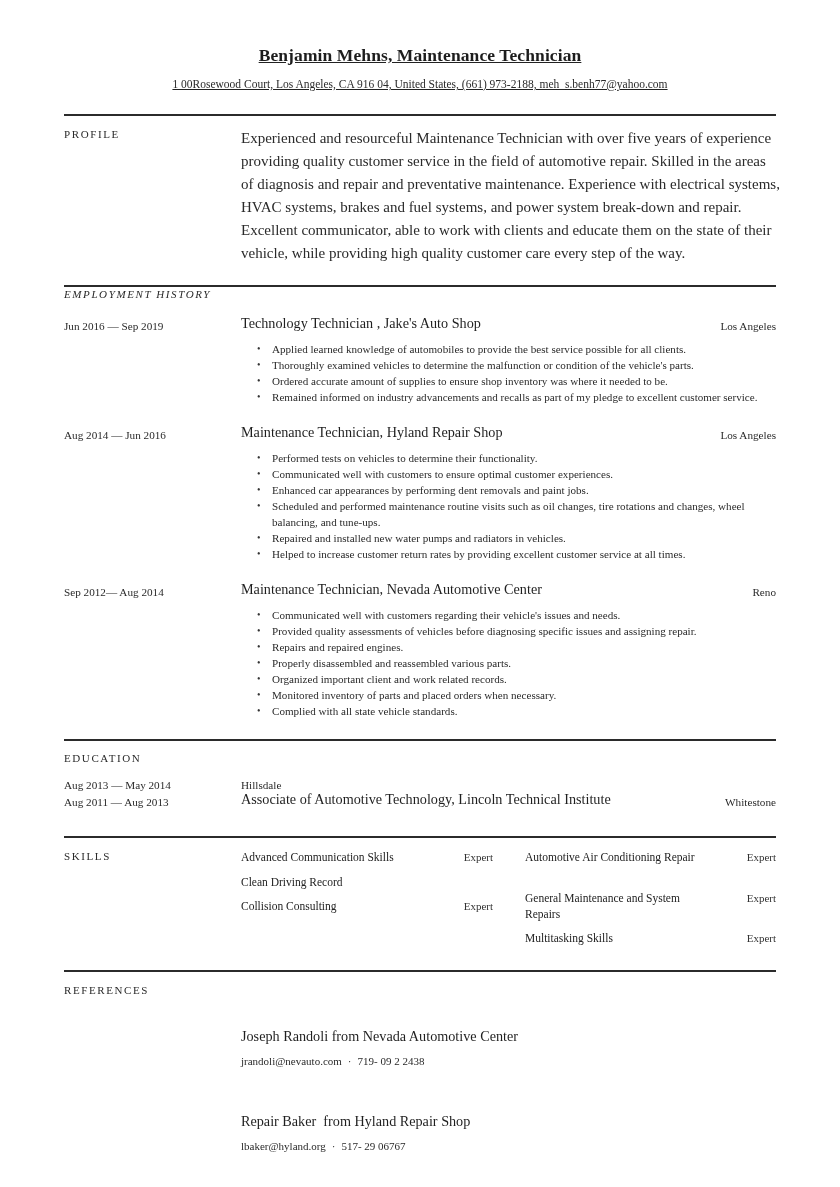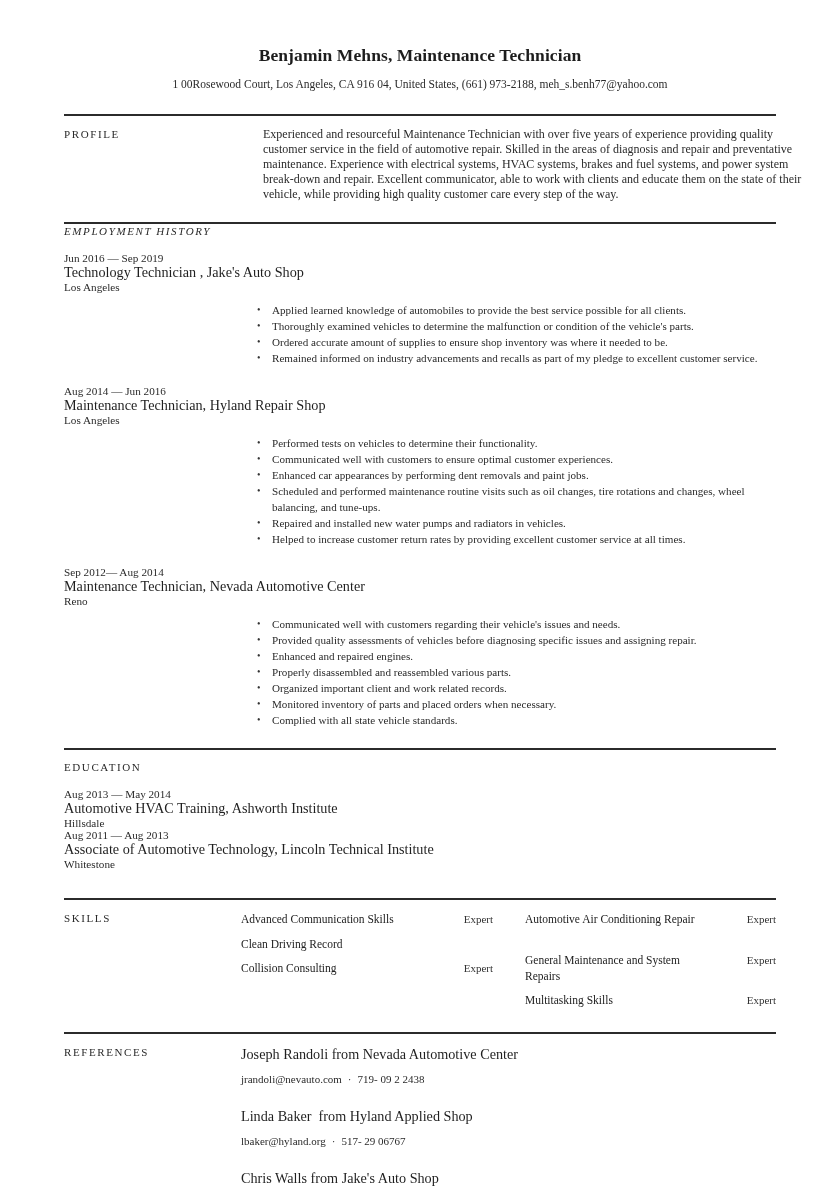--- a/index.html
+++ b/index.html
@@ -4,52 +4,52 @@
 <style>
   * { box-sizing: border-box; margin: 0; padding: 0; }
   html, body { width: 840px; height: 1187px; background: #ffffff; }
   body {
     font-family: "Liberation Serif", "DejaVu Serif", serif;
     color: #222222;
     position: relative;
     overflow: hidden;
   }
   .page { position: absolute; left: 64px; top: 0; width: 712px; }
-  .header { text-align: center; padding-top: 44px; }
+  .header { text-align: center; padding-top: 44px; text-decoration: underline; }
   .name {
     font-size: 17.5px; font-weight: bold; color: #1d1d1d;
     letter-spacing: 0.1px; line-height: 22px;
   }
   .contact { font-size: 11.5px; margin-top: 11px; line-height: 14px; color: #2a2a2a; }
   .rule { height: 2px; background: #2b2b2b; width: 712px; }
   .section { display: flex; width: 712px; }
   .sec-label {
     width: 177px; flex: none; font-size: 11px; letter-spacing: 1.6px;
     color: #2a2a2a; text-transform: uppercase; line-height: 14px;
   }
   .sec-body { flex: 1; }
-  .profile-text { font-size: 12px; line-height: 15px; color: #2a2a2a; width: 540px; margin-left: 22px; }
+  .profile-text { font-size: 15px; line-height: 23px; color: #2a2a2a; width: 540px; }
 
   .job { position: relative; }
-  .job-row { display: flex; align-items: flex-start; flex-direction: column; }
+  .job-row { display: flex; align-items: flex-end; }
   .job-date { width: 177px; flex: none; font-size: 11.2px; color: #2a2a2a; }
   .job-title { flex: 1; font-size: 14.2px; color: #1f1f1f; }
   .job-loc { font-size: 11.2px; color: #2a2a2a; text-align: right; }
   .bullets { margin-left: 193px; margin-top: 9px; list-style: none; }
   .bullets li {
     position: relative; padding-left: 15px; font-size: 11.1px; line-height: 16px; color: #2a2a2a;
     width: 519px;
   }
   .bullets li::before {
     content: "\2022"; position: absolute; left: 0; top: 0; font-size: 10px; color: #333;
   }
   .skill-name { font-size: 11.5px; line-height: 16px; color: #222; }
   .skill-level { font-size: 11px; line-height: 16px; color: #333; text-align: right; }
 
-  .ref-name { font-size: 14.2px; color: #1f1f1f; line-height: 18px; }
+  .ref-name { font-size: 14.2px; color: #1f1f1f; line-height: 18px; margin-top: 44px; }
   .ref-contact { font-size: 11px; color: #2a2a2a; margin-top: 9px; line-height: 14px; }
   .ref-dot { margin: 0 6px; }
 </style>
 </head>
 <body>
 
 <div class="page">
 
   <div class="header">
     <div class="name">Benjamin Mehns, Maintenance Technician</div>
@@ -100,35 +100,34 @@
 
     <div class="job" style="margin-top:19px;">
       <div class="job-row">
         <div class="job-date">Sep 2012— Aug 2014</div>
         <div class="job-title">Maintenance Technician, Nevada Automotive Center</div>
         <div class="job-loc">Reno</div>
       </div>
       <ul class="bullets">
         <li>Communicated well with customers regarding their vehicle's issues and needs.</li>
         <li>Provided quality assessments of vehicles before diagnosing specific issues and assigning repair.</li>
-        <li>Enhanced and repaired engines.</li>
+        <li>Repairs and repaired engines.</li>
         <li>Properly disassembled and reassembled various parts.</li>
         <li>Organized important client and work related records.</li>
         <li>Monitored inventory of parts and placed orders when necessary.</li>
         <li>Complied with all state vehicle standards.</li>
       </ul>
     </div>
   </div>
 
   <div class="rule" style="margin-top:20px;"></div>
   <div>
     <div class="sec-label" style="width:auto;margin-top:10px;">EDUCATION</div>
     <div class="job-row" style="margin-top:14px;">
       <div class="job-date">Aug 2013 — May 2014</div>
-      <div class="job-title">Automotive HVAC Training, Ashworth Institute</div>
       <div class="job-loc">Hillsdale</div>
     </div>
     <div class="job-row" style="">
       <div class="job-date">Aug 2011 — Aug 2013</div>
       <div class="job-title">Associate of Automotive Technology, Lincoln Technical Institute</div>
       <div class="job-loc">Whitestone</div>
     </div>
   </div>
 
   <div class="rule" style="margin-top:28px;"></div>
@@ -171,21 +170,21 @@
   <div class="section" style="margin-top:11px;">
     <div class="sec-label">REFERENCES</div>
     <div class="sec-body">
       <div>
         <div class="ref-name">Joseph Randoli from Nevada Automotive Center</div>
         <div class="ref-contact">
           <span>jrandoli@nevauto.com</span><span class="ref-dot">·</span><span>719- 09 2 2438</span>
         </div>
       </div>
       <div style="margin-top:21px;">
-        <div class="ref-name" style="white-space:pre;">Linda Baker  from Hyland Applied Shop</div>
+        <div class="ref-name" style="white-space:pre;">Repair Baker  from Hyland Repair Shop</div>
         <div class="ref-contact">
           <span>lbaker@hyland.org</span><span class="ref-dot">·</span><span>517- 29 06767</span>
         </div>
       </div>
       <div style="margin-top:21px;">
         <div class="ref-name">Chris Walls from Jake's Auto Shop</div>
       </div>
     </div>
   </div>
 

